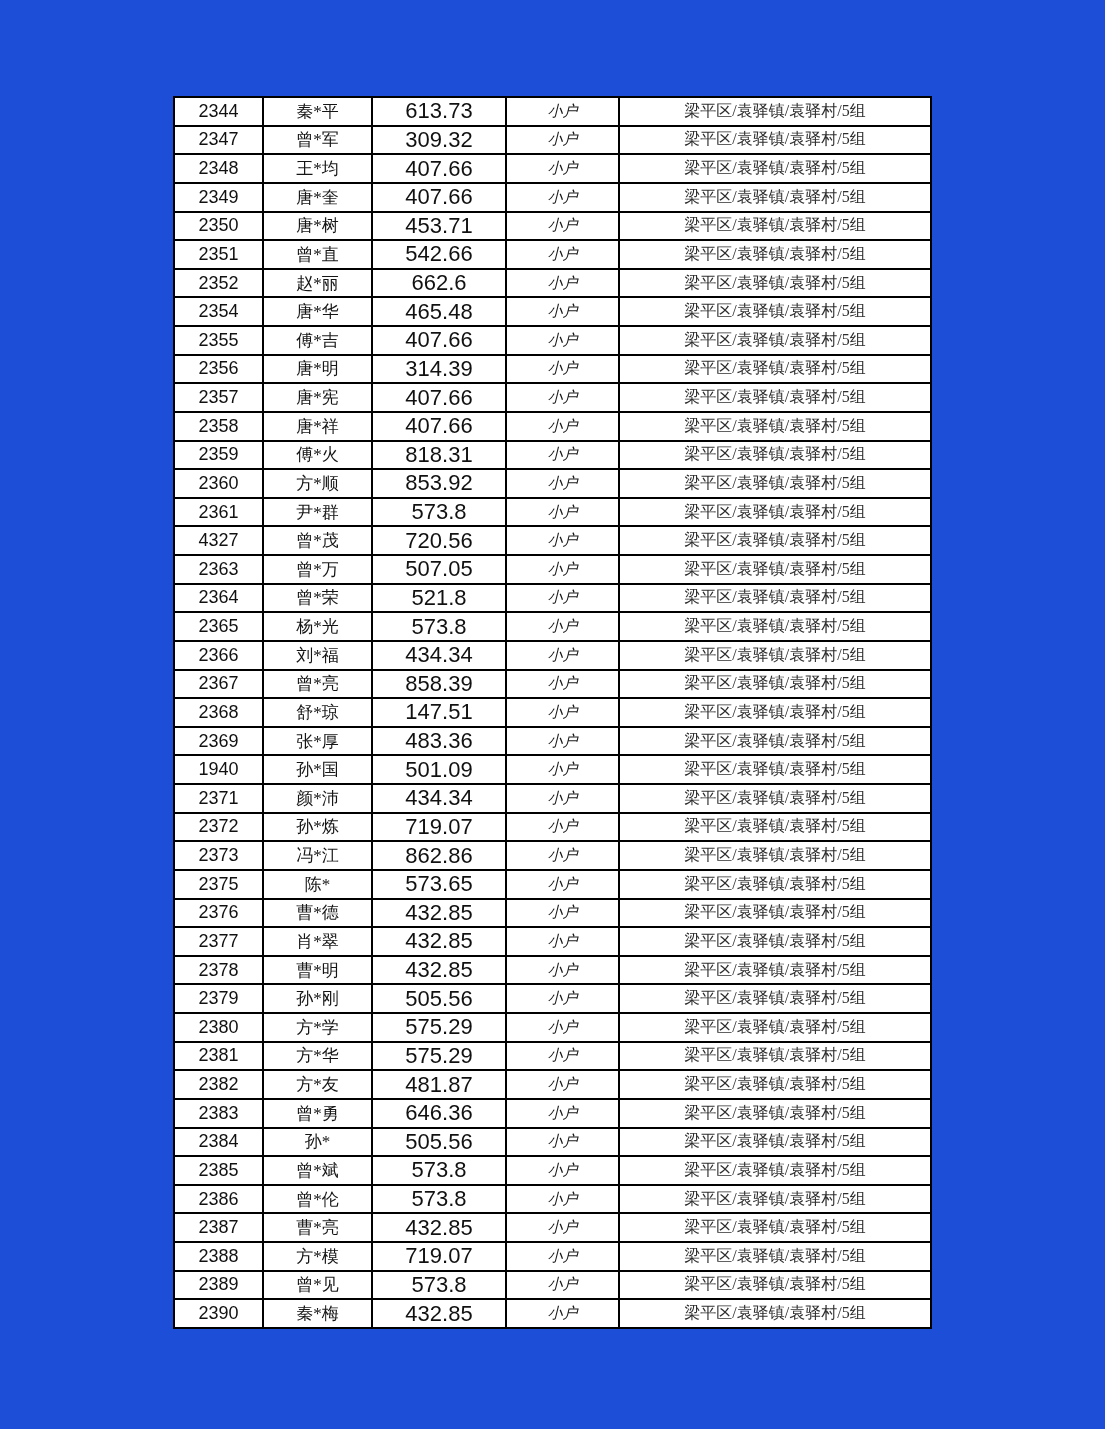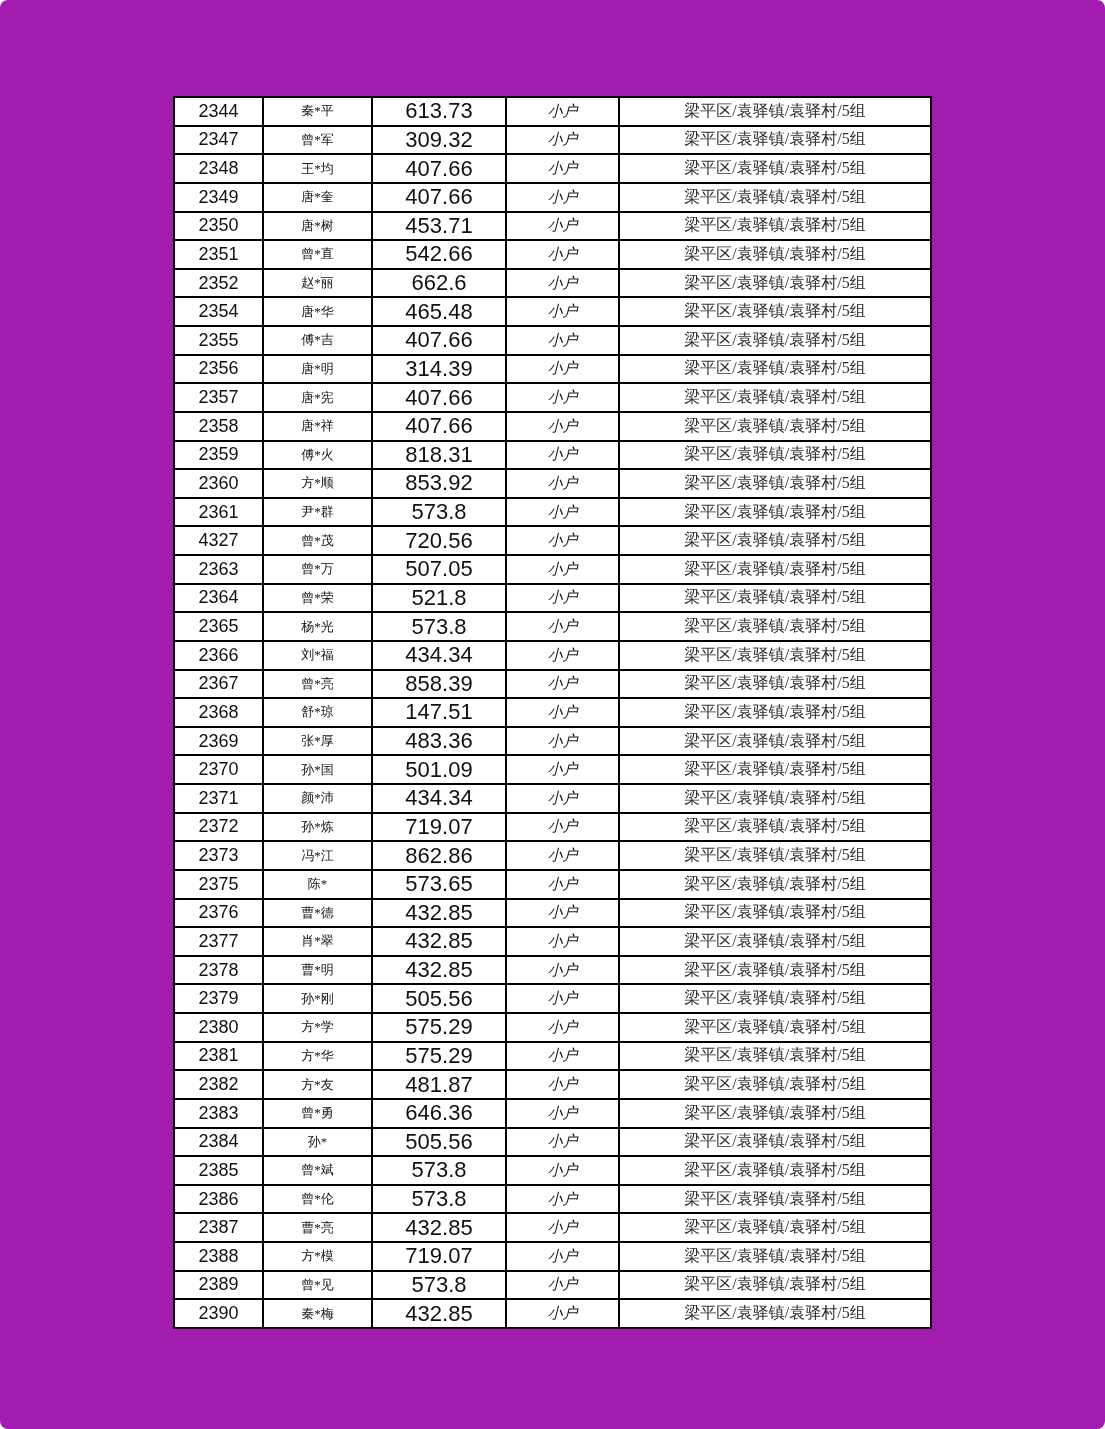--- a/index.html
+++ b/index.html
@@ -10,22 +10,21 @@
   body {
     width: 1105px;
     height: 1429px;
     position: relative;
     font-family: "Liberation Sans", sans-serif;
     color: #111111;
   }
   .page {
     position: absolute;
     inset: 0;
-    background: #a21caf;
-    border-radius: 8px;
+    background: #1d4ed8;
   }
   table.data-table {
     position: absolute;
     left: 173px;
     top: 96px;
     width: 757px;
     height: 1233px;
     border-collapse: collapse;
     table-layout: fixed;
     background: #ffffff;
@@ -38,21 +37,21 @@
     overflow: hidden;
     white-space: nowrap;
   }
   td.col-0 {  
     font-family: "Liberation Sans", sans-serif;
     font-size: 18px;
     color: #111111;
   }
   td.col-1 {  
     font-family: "Liberation Serif", serif;
-    font-size: 13px;
+    font-size: 17px;
     color: #151515;
   }
   td.col-2 {  
     font-family: "Liberation Sans", sans-serif;
     font-size: 22px;
     color: #111111;
   }
   td.col-3 {  
     font-family: "Liberation Serif", serif;
     font-size: 15px;
@@ -233,21 +232,21 @@
           <td class="col-4">梁平区/袁驿镇/袁驿村/5组</td>
         </tr>
         <tr>
           <td class="col-0">2369</td>
           <td class="col-1">张*厚</td>
           <td class="col-2">483.36</td>
           <td class="col-3">小户</td>
           <td class="col-4">梁平区/袁驿镇/袁驿村/5组</td>
         </tr>
         <tr>
-          <td class="col-0">2370</td>
+          <td class="col-0">1940</td>
           <td class="col-1">孙*国</td>
           <td class="col-2">501.09</td>
           <td class="col-3">小户</td>
           <td class="col-4">梁平区/袁驿镇/袁驿村/5组</td>
         </tr>
         <tr>
           <td class="col-0">2371</td>
           <td class="col-1">颜*沛</td>
           <td class="col-2">434.34</td>
           <td class="col-3">小户</td>

